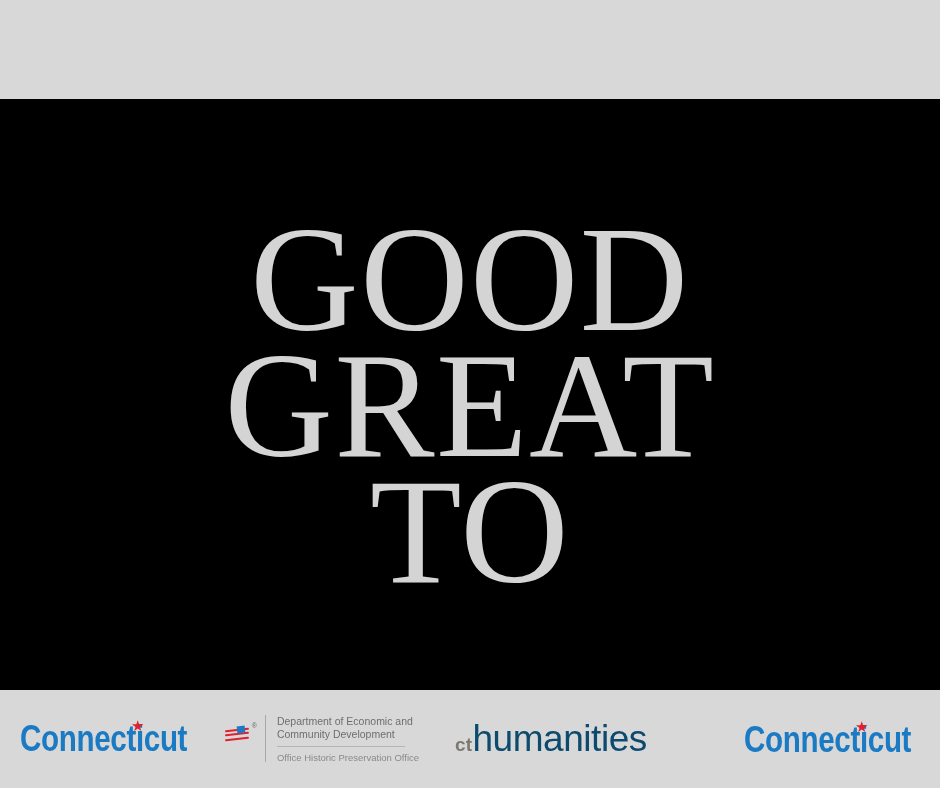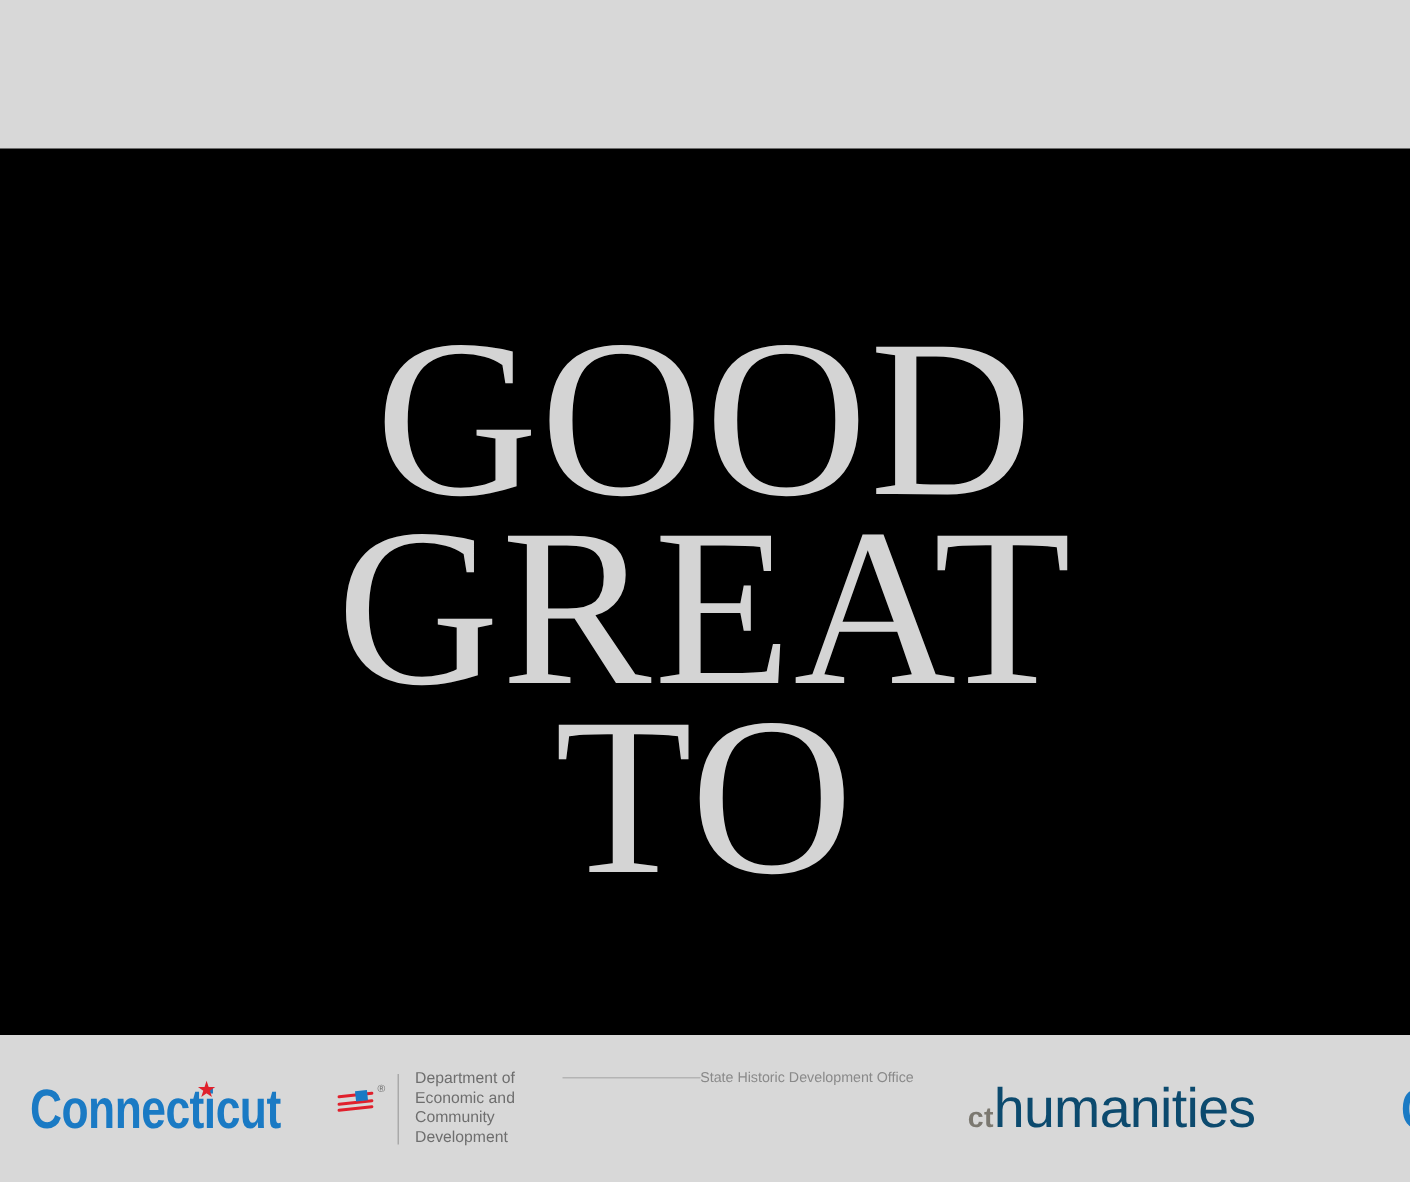--- a/index.html
+++ b/index.html
@@ -174,21 +174,21 @@
 
   .ct-divider {
     width: 1px;
     height: 47px;
     background: #a9a9a9;
     margin: 0 11px 0 14px;
   }
 
   .ct-dept {
     display: flex;
-    flex-direction: row;
+    flex-direction: column;
     justify-content: space-between;
   }
   .ct-dept-main {
     font-family: "Liberation Sans", sans-serif;
     font-size: 10.5px;
     line-height: 1.22;
     color: #6e6e6e;
     white-space: pre-line;
   }
   .ct-dept-rule {
@@ -258,21 +258,21 @@
             <span class="fstripe s3"></span>
             <span class="fcanton"></span>
           </span>
           <span class="ct-reg">®</span>
         </div>
         <div class="ct-divider"></div>
         <div class="ct-dept">
           <div class="ct-dept-main">Department of Economic and
 Community Development</div>
           <div class="ct-dept-rule"></div>
-          <div class="ct-dept-sub">State Historic Development Office</div>
+          <div class="ct-dept-sub">Office Historic Preservation Office</div>
         </div>
       </div>
 
       <div class="cth">
         <span class="cth-ct">ct</span>
         <span class="cth-hum">humanities</span>
       </div>
 
       <div class="ct-lockup lk3">
         <div class="ct-wordmark-wrap">

